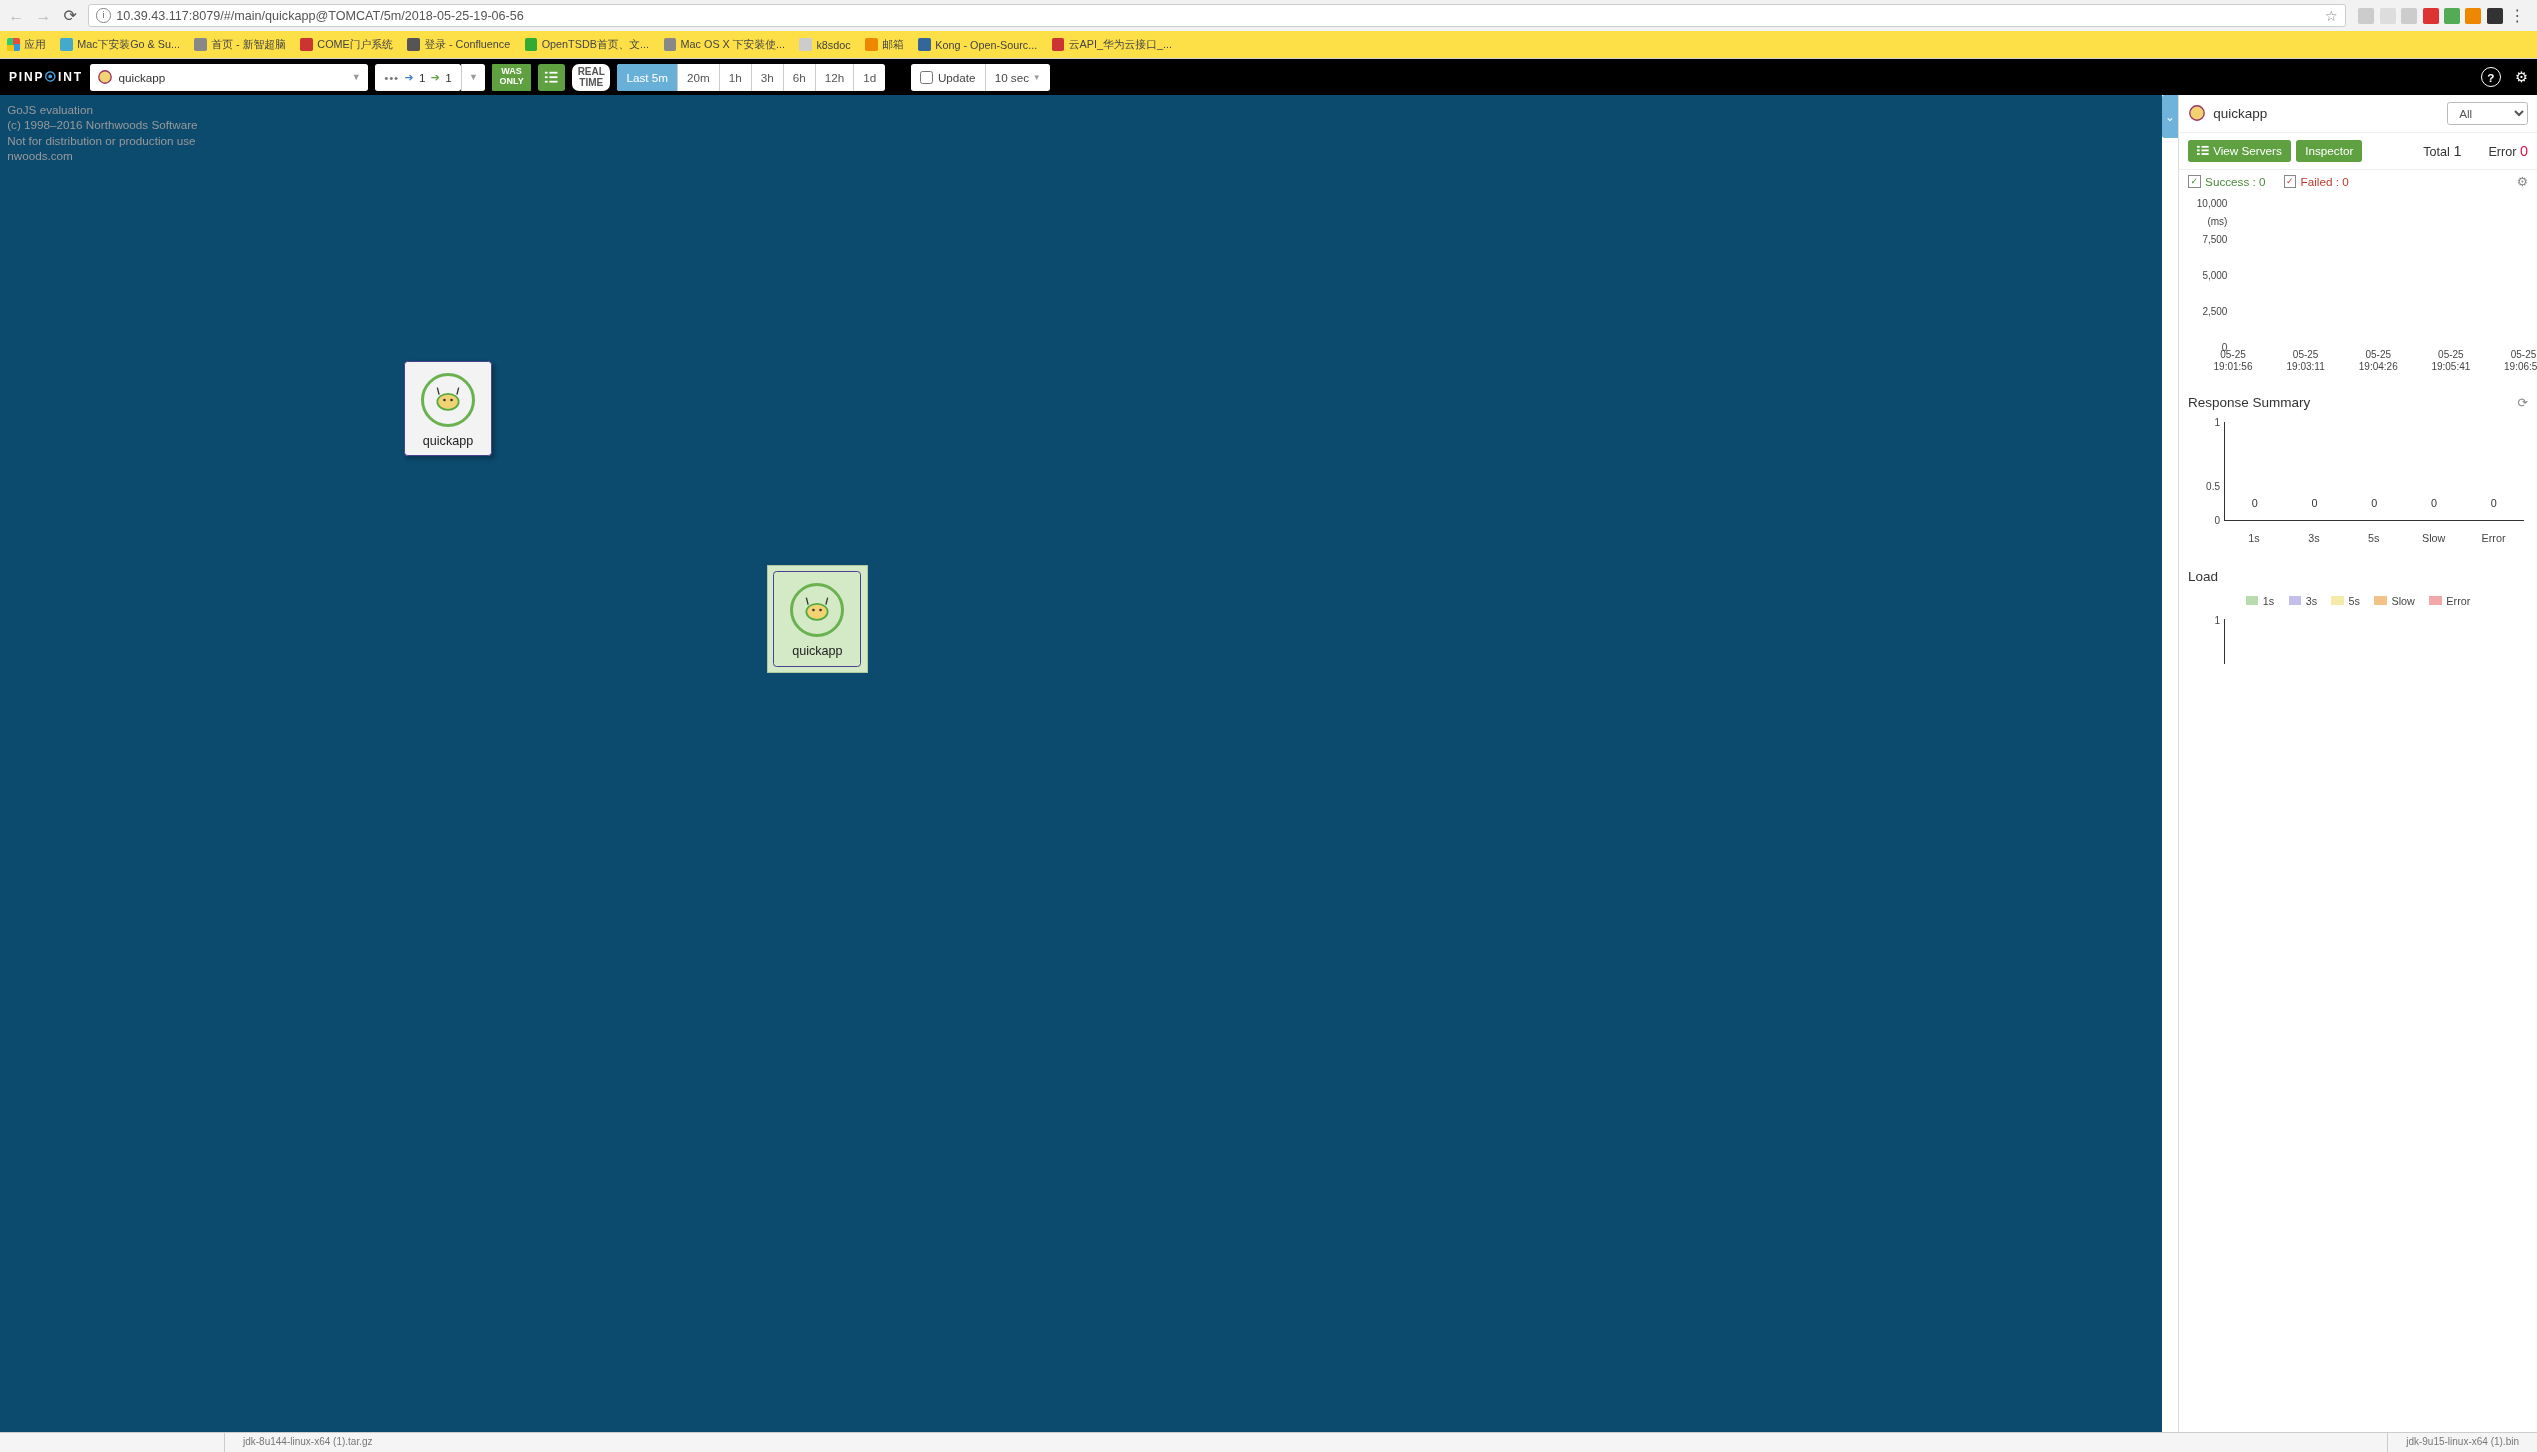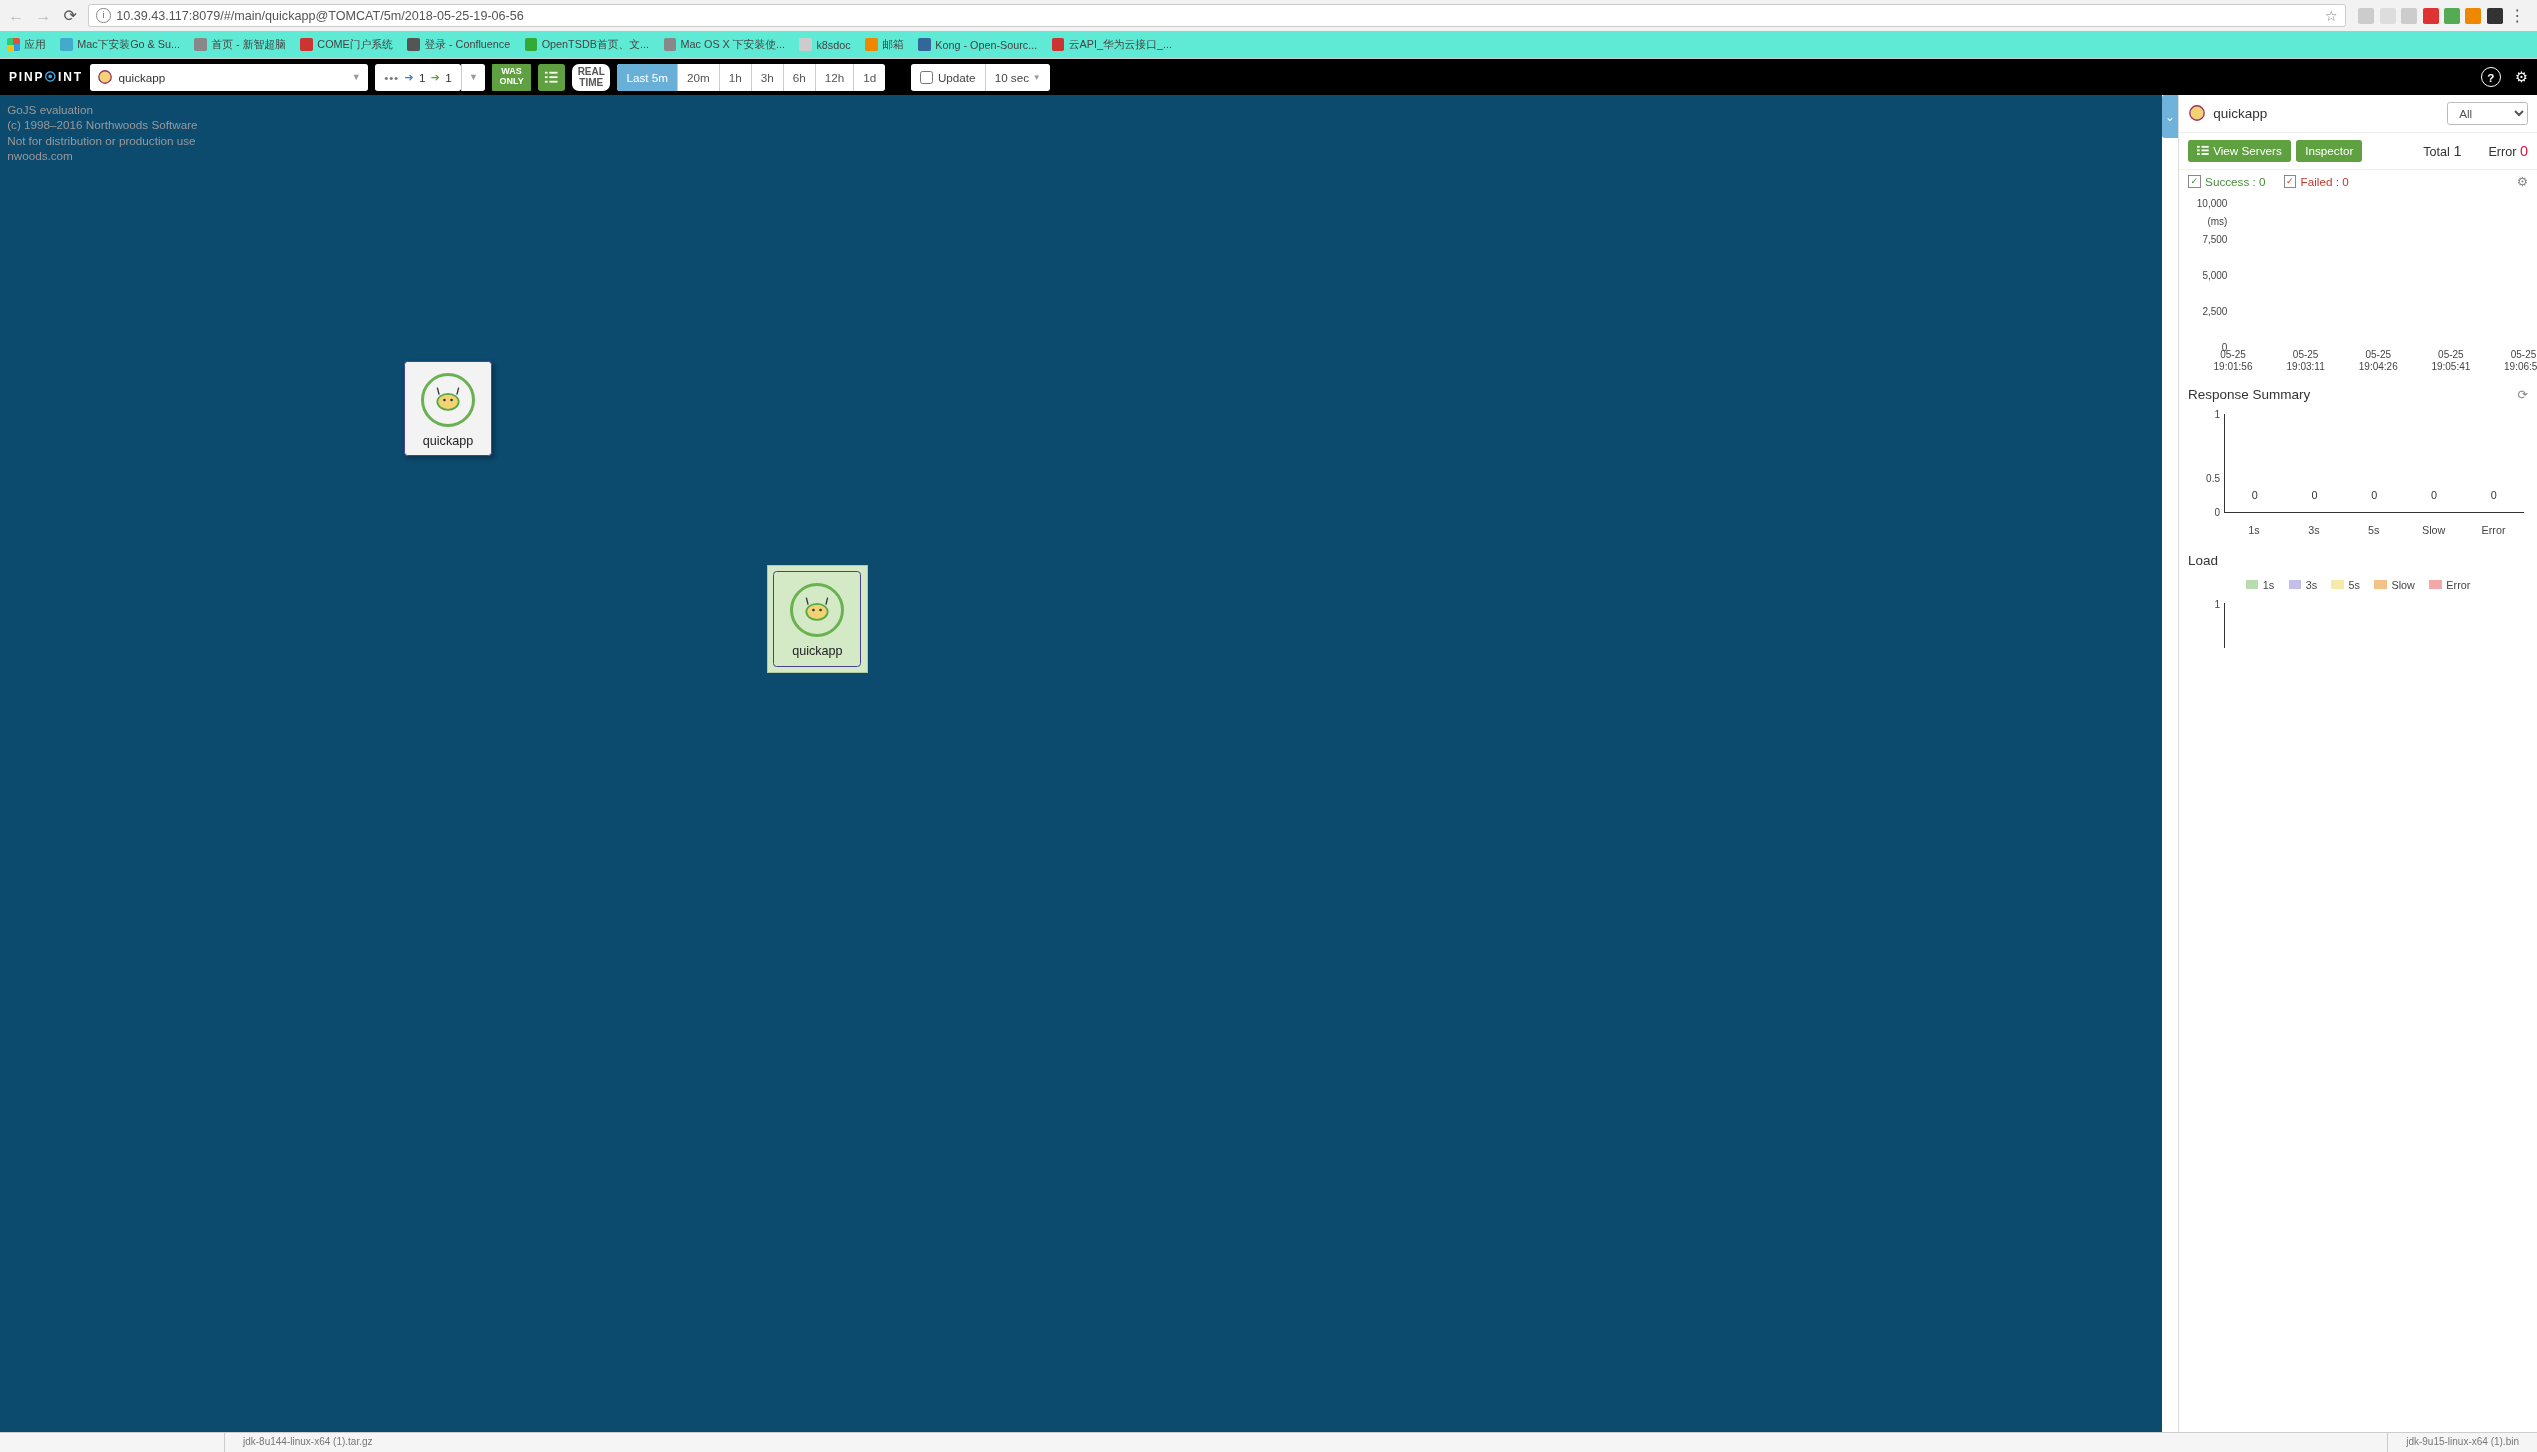--- a/index.html
+++ b/index.html
@@ -9,21 +9,21 @@
 .browser-chrome { background: #f2f2f2; border-bottom: 0.9px solid #d0d0d0; }
 .nav-row { display: flex; align-items: center; height: 31px; padding: 0 7.2px; gap: 9px; }
 .nav-btn { color: #555; font-size: 16px; cursor: pointer; width: 18px; text-align: center; }
 .nav-btn.disabled { color: #bbb; }
 .url-bar { flex: 1; display: flex; align-items: center; background: #fff; border: 0.9px solid #ccc; border-radius: 2.7px; height: 23px; padding: 0 7.2px; gap: 5.4px; }
 .url-bar input { border: none; flex: 1; outline: none; font-size: 12.6px; color: #555; }
 .info-circle { width: 14.4px; height: 14.4px; border: 0.9px solid #888; border-radius: 50%; display: flex; align-items: center; justify-content: center; font-size: 9px; color: #666; }
 .star-icon { color: #888; font-size: 14.4px; }
 .ext-row { display: flex; align-items: center; gap: 5.4px; padding: 0 3.6px; }
 .ext-icon { width: 16px; height: 16px; display: inline-block; }
-.bookmarks-row { display: flex; align-items: center; height: 27px; padding: 0 7.2px; gap: 14.4px; background: #5eead4; }
+.bookmarks-row { display: flex; align-items: center; height: 27px; padding: 0 7.2px; gap: 14.4px; background: #fde047; }
 .bm-item { display: flex; align-items: center; gap: 4.5px; font-size: 10.8px; color: #444; cursor: pointer; white-space: nowrap; }
 .bm-icon { width: 12.6px; height: 12.6px; display: inline-block; }
 
 
 .pp-header { background: #000; color: #fff; height: 36px; display: flex; align-items: center; padding: 0 9px; gap: 7.2px; }
 .pp-logo { font-size: 12px; letter-spacing: 1.8px; font-weight: 700; color: #fff; }
 .pp-logo .blue { color: #46a3e0; }
 .app-select { background: #fff; color: #333; border-radius: 2.7px; height: 27px; display: flex; align-items: center; padding: 0 7.2px; width: 278px; gap: 5.4px; position: relative; }
 .app-select .caret { margin-left: auto; color: #999; font-size: 9px; }
 .inout-group { background: #fff; border-radius: 2.7px; height: 27px; display: flex; align-items: center; padding: 0 9px; gap: 5.4px; color: #333; }
@@ -76,21 +76,21 @@
 .settings-icon { margin-left: auto; color: #888; font-size: 12.6px; cursor: pointer; }
 .chart-box { position: relative; height: 171px; margin-left: 45px; }
 .y-axis { position: absolute; left: -45px; top: 0; width: 43px; height: 144px; }
 .y-tick { position: absolute; right: 3.6px; font-size: 10px; color: #444; transform: translateY(-50%); }
 .y-label { position: absolute; left: -45px; top: 12.6px; width: 43px; text-align: right; font-size: 10px; color: #444; padding-right: 3.6px; }
 .plot { position: absolute; left: 0; right: 4.5px; top: 0; height: 144px; border-left: 0.9px solid #333; border-bottom: 0.9px solid #333; }
 .grid-v { position: absolute; top: 0; bottom: 0; border-left: 0.9px solid #aaa; opacity: 0.35; }
 .no-data { position: absolute; top: 50%; left: 50%; transform: translate(-50%,-50%); font-size: 13.5px; color: #333; font-weight: 500; }
 .x-labels { position: absolute; left: 0; right: 4.5px; bottom: 0; height: 25px; }
 .x-tick { position: absolute; text-align: center; font-size: 10px; color: #444; transform: translateX(-50%); white-space: pre; line-height: 1.2; }
-.section-title { font-size: 13.5px; color: #333; padding: 5.4px 9px; display: flex; align-items: center; }
+.section-title { font-size: 13.5px; color: #333; padding: 5.4px 9px; display: flex; align-items: center; margin-top: 8px; }
 
 
 .resp-chart { position: relative; height: 126px; margin-left: 36px; }
 .resp-y { position: absolute; left: -31px; width: 27px; text-align: right; font-size: 10px; color: #444; }
 .resp-plot { position: absolute; left: 0; right: 4.5px; top: 0; height: 99px; border-left: 0.9px solid #333; border-bottom: 0.9px solid #333; }
 .bar-zero { position: absolute; bottom: 10.8px; font-size: 10.8px; color: #333; transform: translateX(-50%); }
 .resp-xlabels { position: absolute; left: 0; right: 4.5px; bottom: 0; height: 16px; }
 .resp-xtick { position: absolute; text-align: center; font-size: 10.8px; color: #444; transform: translateX(-50%); }
 
 

